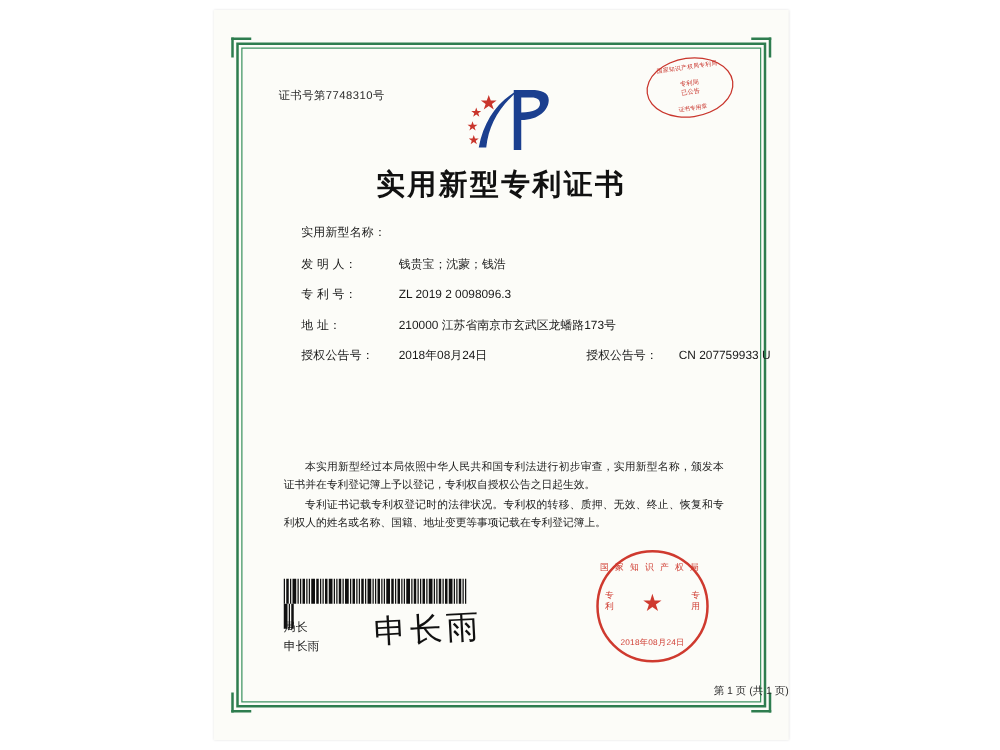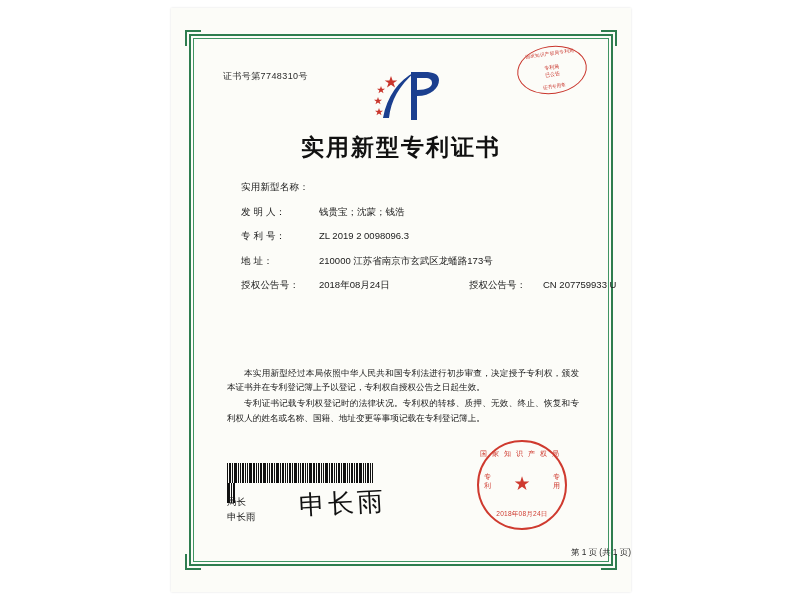--- a/index.html
+++ b/index.html
@@ -185,21 +185,20 @@
     vertical-align: top;
   }
 
   .signer {
     position: absolute;
     left: 56px;
     top: 487px;
     font-size: 9.5px;
     line-height: 15px;
     color: #1a1a1a;
-    font-family: Liberation Serif, serif;
   }
   .signature {
     position: absolute;
     left: 128px;
     top: 478px;
     font-family: "DejaVu Serif", serif;
     font-size: 26px;
     color: #111;
     letter-spacing: 3px;
     transform: rotate(-3deg);
@@ -321,21 +320,21 @@
       </div>
       <div class="field-row split">
         <span class="field-label wide">授权公告号：</span>
         <span class="field-value">2018年08月24日</span>
         <span class="field-label2">授权公告号：</span>
         <span class="field-value2">CN 207759933 U</span>
       </div>
     </div>
 
     <div class="body-text">
-      <p>本实用新型经过本局依照中华人民共和国专利法进行初步审查，决定授予专利权，颁发本证书并在专利登记簿上予以登记，专利权自授权公告之日起生效。</p>
+      <p>本实用新型经过本局依照中华人民共和国专利法进行初步审查，实用新型名称，颁发本证书并在专利登记簿上予以登记，专利权自授权公告之日起生效。</p>
       <p>专利证书记载专利权登记时的法律状况。专利权的转移、质押、无效、终止、恢复和专利权人的姓名或名称、国籍、地址变更等事项记载在专利登记簿上。</p>
     </div>
 
     <div class="barcode"><i style="width:1px"></i><i style="width:2px"></i><i style="width:1px"></i><i style="width:3px"></i><i style="width:1px"></i><i style="width:1px"></i><i style="width:2px"></i><i style="width:1px"></i><i style="width:1px"></i><i style="width:3px"></i><i style="width:2px"></i><i style="width:1px"></i><i style="width:1px"></i><i style="width:2px"></i><i style="width:3px"></i><i style="width:1px"></i><i style="width:1px"></i><i style="width:2px"></i><i style="width:1px"></i><i style="width:3px"></i><i style="width:1px"></i><i style="width:2px"></i><i style="width:1px"></i><i style="width:1px"></i><i style="width:2px"></i><i style="width:1px"></i><i style="width:3px"></i><i style="width:1px"></i><i style="width:1px"></i><i style="width:2px"></i><i style="width:1px"></i><i style="width:1px"></i><i style="width:3px"></i><i style="width:2px"></i><i style="width:1px"></i><i style="width:2px"></i><i style="width:1px"></i><i style="width:1px"></i><i style="width:3px"></i><i style="width:1px"></i><i style="width:2px"></i><i style="width:1px"></i><i style="width:1px"></i><i style="width:2px"></i><i style="width:1px"></i><i style="width:3px"></i><i style="width:1px"></i><i style="width:1px"></i><i style="width:2px"></i><i style="width:1px"></i><i style="width:2px"></i><i style="width:3px"></i><i style="width:1px"></i><i style="width:1px"></i><i style="width:2px"></i><i style="width:1px"></i><i style="width:1px"></i><i style="width:3px"></i><i style="width:1px"></i><i style="width:2px"></i></div>
 
     <div class="signer">
       <div>局长</div>
       <div>申长雨</div>
     </div>
     <div class="signature">申长雨</div>

